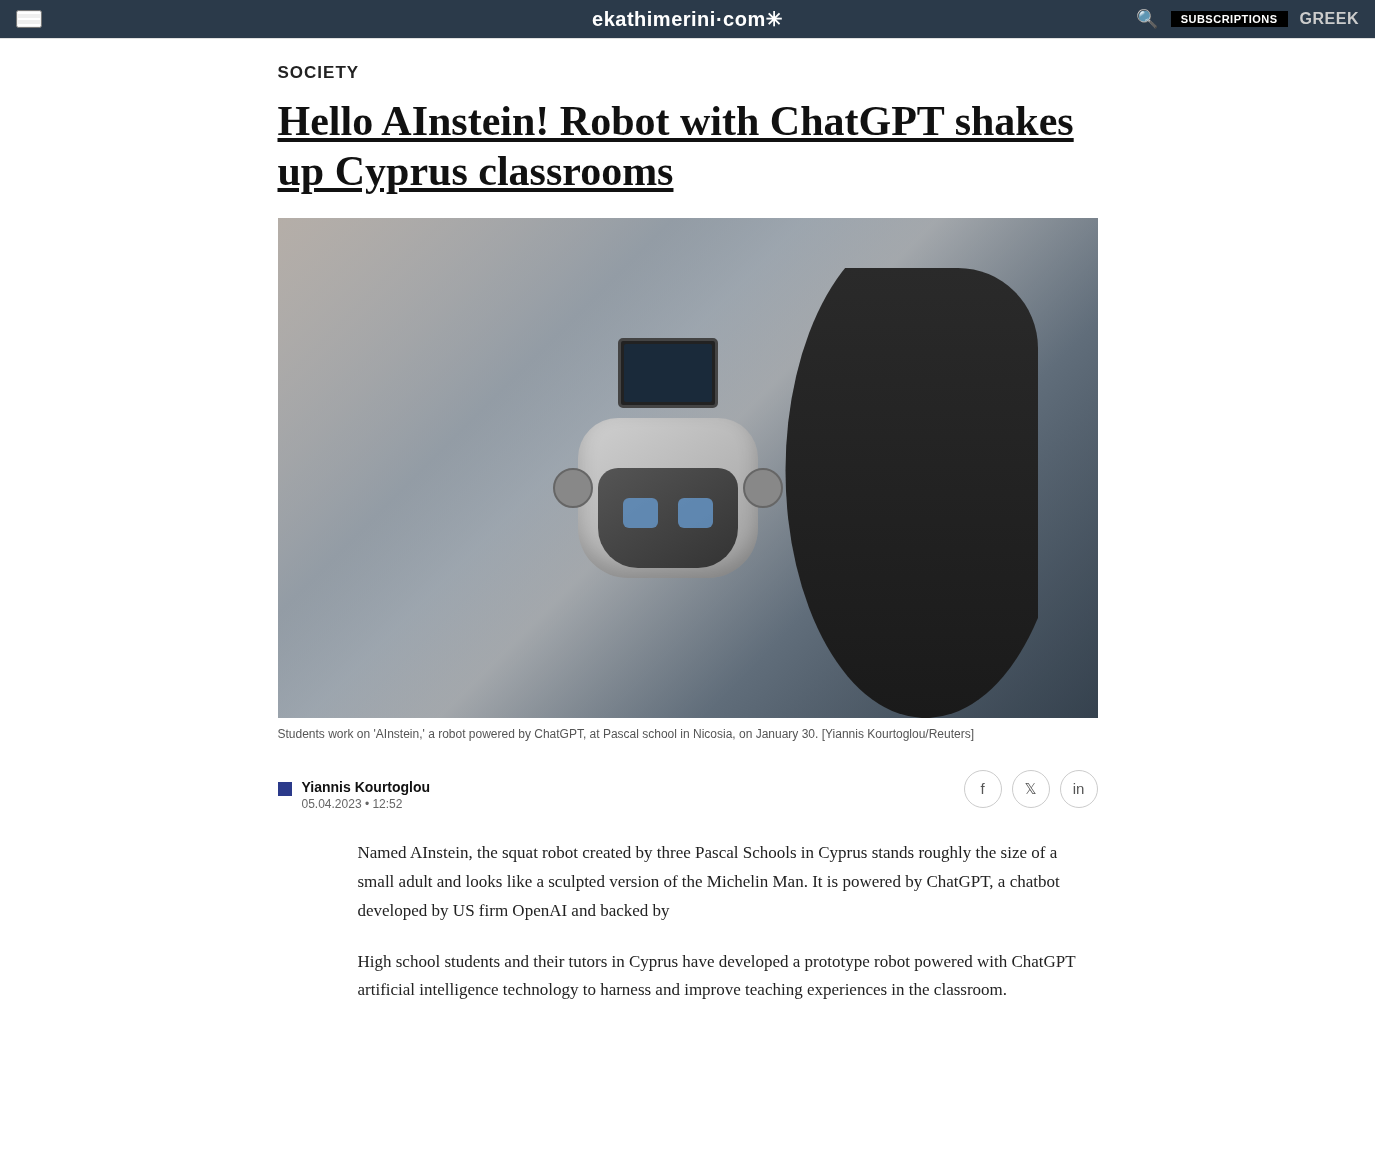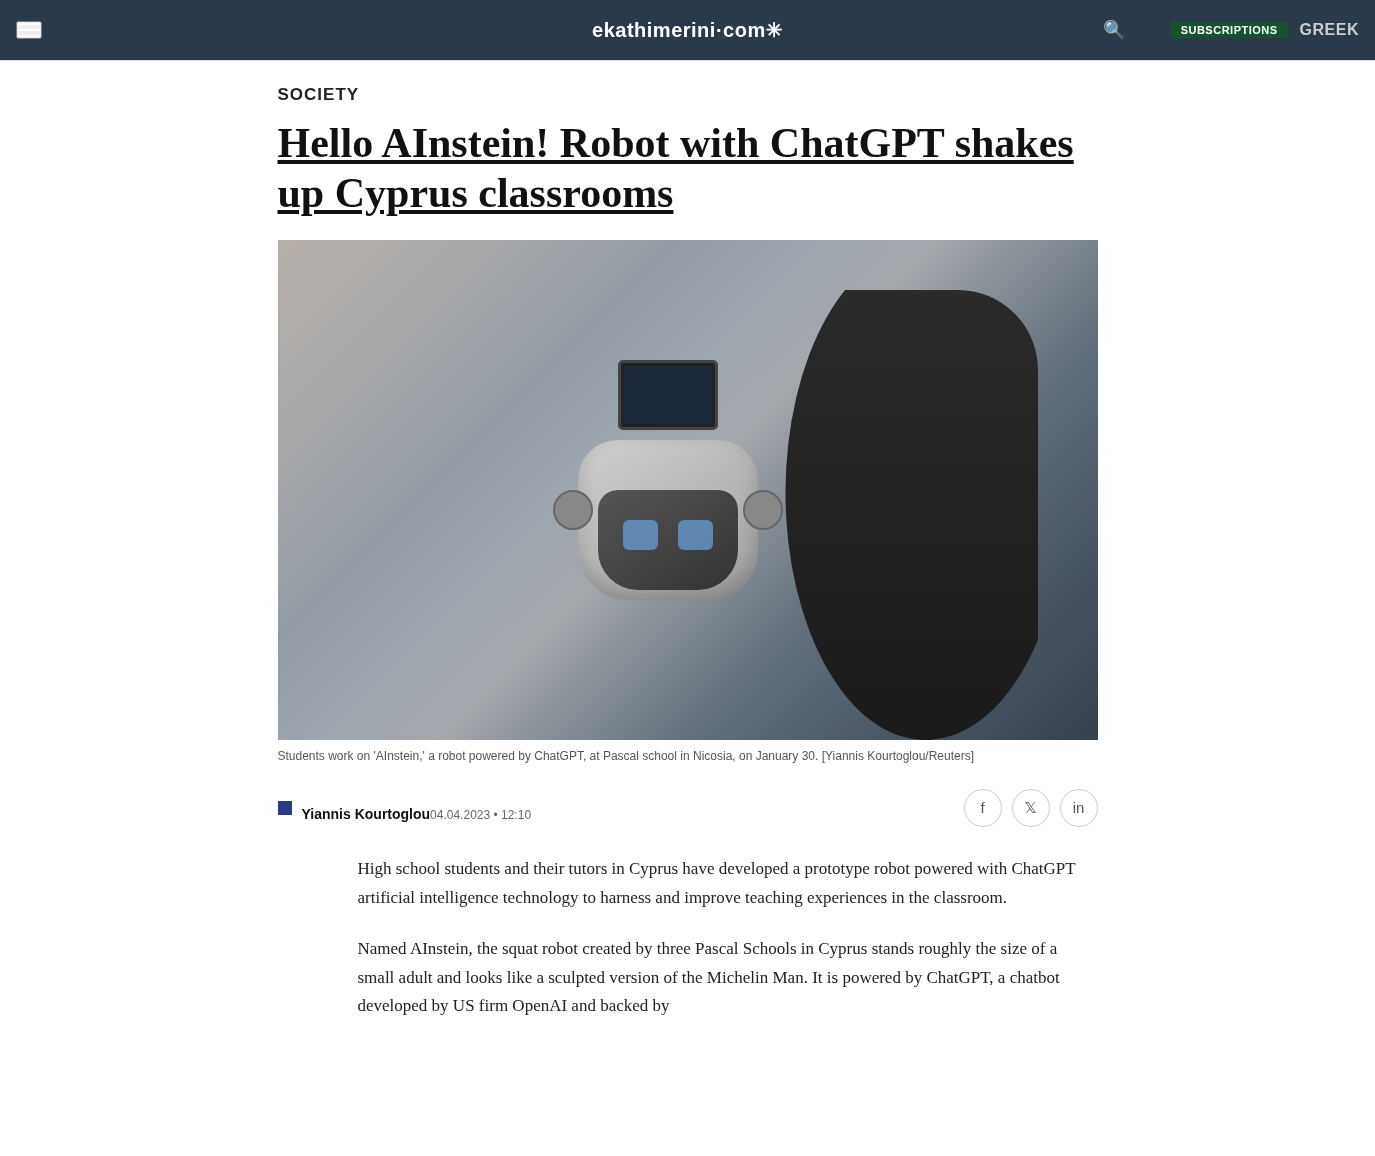--- a/index.html
+++ b/index.html
@@ -6,21 +6,21 @@
 
     body {
       font-family: Georgia, 'Times New Roman', serif;
       background: #fff;
       color: #222;
     }
 
     
     .top-nav {
       background: #2b3a4a;
-      height: 60px;
+      height: 38px;
       display: flex;
       align-items: center;
       justify-content: space-between;
       padding: 0 16px;
       position: relative;
     }
     .nav-left {
       display: flex;
       align-items: center;
       gap: 10px;
@@ -56,30 +56,29 @@
       gap: 12px;
     }
     .search-icon-btn {
       color: #fff;
       font-size: 18px;
       cursor: pointer;
       background: none;
       border: none;
     }
     .subscriptions-btn {
-      background: #14532d;
+      background: #000000;
       color: #fff;
       border: none;
       padding: 2px 10px;
       font-size: 11px;
       font-weight: bold;
       letter-spacing: 0.5px;
       cursor: pointer;
       text-transform: uppercase;
-      margin-left: 33px;
     }
     .greek-btn {
       color: #ccc;
       font-size: 16px;
       font-weight: bold;
       background: none;
       border: none;
       cursor: pointer;
       letter-spacing: 0.5px;
     }
@@ -257,21 +256,21 @@
       gap: 10px;
     }
     .author-square {
       width: 14px;
       height: 14px;
       background: #2b3a8a;
       flex-shrink: 0;
     }
     .author-name-date {
       display: flex;
-      flex-direction: row;
+      flex-direction: column;
       margin-top: 12px;
     }
     .author-name {
       font-family: Arial, sans-serif;
       font-size: 14px;
       font-weight: bold;
       color: #111;
     }
     .article-date {
       font-family: Arial, sans-serif;
@@ -378,34 +377,34 @@
     </div>
   </div>
 
   <p class="image-caption">Students work on 'AInstein,' a robot powered by ChatGPT, at Pascal school in Nicosia, on January 30. [Yiannis Kourtoglou/Reuters]</p>
 
   <div class="author-row">
     <div class="author-info">
       <div class="author-square"></div>
       <div class="author-name-date">
         <span class="author-name">Yiannis Kourtoglou</span>
-        <span class="article-date">04.04.2023 • 12:10</span>
+        <span class="article-date">05.04.2023 • 12:52</span>
       </div>
     </div>
     <div class="social-icons">
       <button class="social-btn">
         <span>f</span>
       </button>
       <button class="social-btn">
         <span>𝕏</span>
       </button>
       <button class="social-btn">
         <span>in</span>
       </button>
     </div>
   </div>
 
   <div class="article-body">
+    <p class="article-paragraph">Named AInstein, the squat robot created by three Pascal Schools in Cyprus stands roughly the size of a small adult and looks like a sculpted version of the Michelin Man. It is powered by ChatGPT, a chatbot developed by US firm OpenAI and backed by</p>
     <p class="article-paragraph">High school students and their tutors in Cyprus have developed a prototype robot powered with ChatGPT artificial intelligence technology to harness and improve teaching experiences in the classroom.</p>
-    <p class="article-paragraph">Named AInstein, the squat robot created by three Pascal Schools in Cyprus stands roughly the size of a small adult and looks like a sculpted version of the Michelin Man. It is powered by ChatGPT, a chatbot developed by US firm OpenAI and backed by</p>
   </div>
 
 </div>
 
 </body></html>

